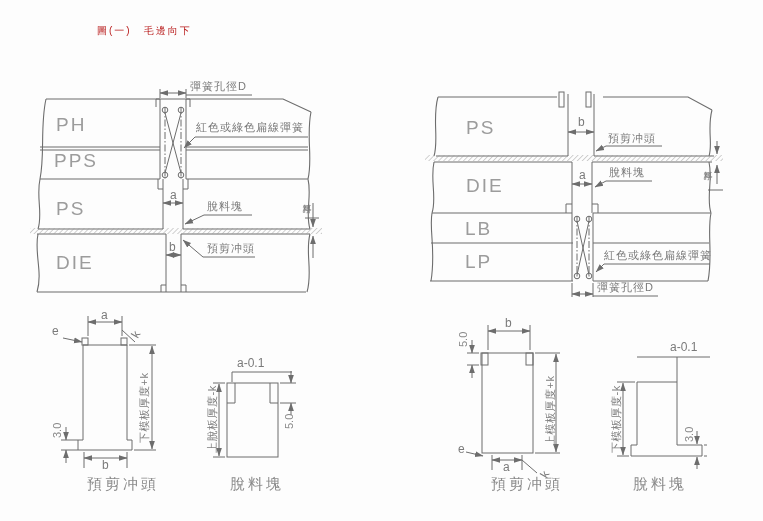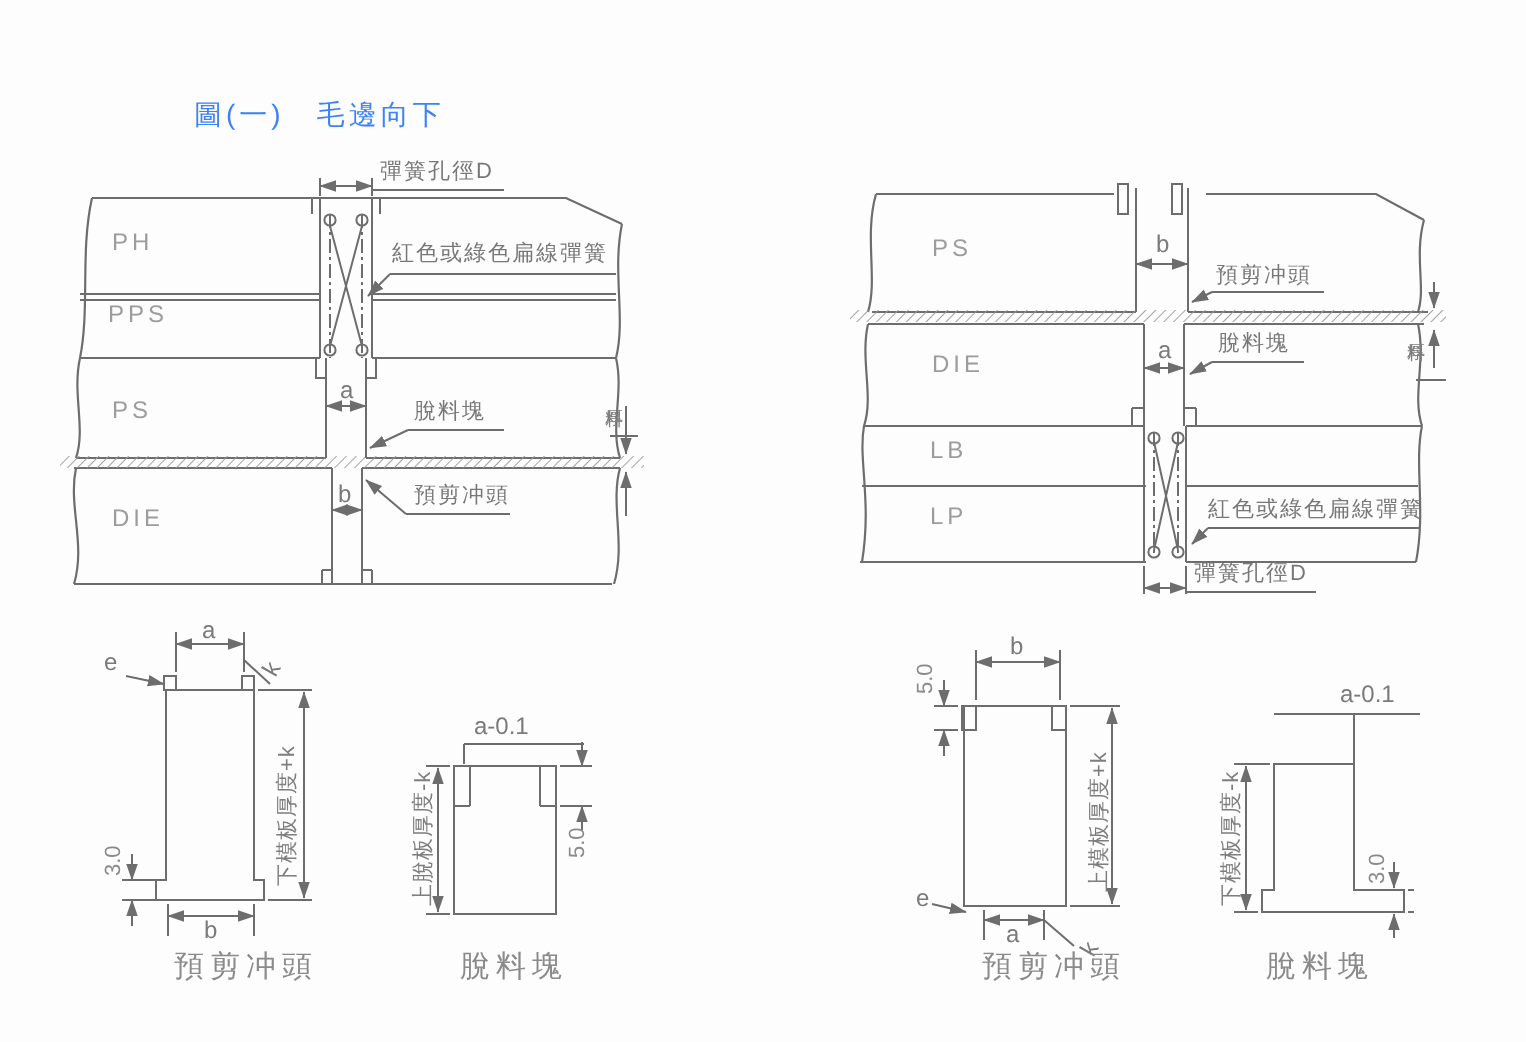--- a/index.html
+++ b/index.html
@@ -1,21 +1,21 @@
 <!DOCTYPE html>
 <html><head>
 <meta charset="utf-8">
 <style>
   html,body{margin:0;padding:0;background:#ffffff;}
   .canvas{position:relative;width:763px;height:521px;background:#fdfdfd;overflow:hidden;
           font-family:"Liberation Sans",sans-serif;}
   svg{position:absolute;left:0;top:0;}
   .lbl{position:absolute;color:#7a7a7a;white-space:nowrap;line-height:1;}
-  .title{font-size:14px;letter-spacing:2px;color:#3b82f6;margin-top:24px;}
-  .plate{font-size:12px;letter-spacing:2px;color:#9c9c9c;}
+  .title{font-size:10px;letter-spacing:2px;color:#b91c1c;}
+  .plate{font-size:19px;letter-spacing:2px;color:#9c9c9c;}
   .cjk{font-size:11px;letter-spacing:1px;color:#787878;}
   .dim{font-size:12px;color:#7a7a7a;}
   .num{font-size:11px;color:#8a8a8a;}
   .vdim{font-size:11px;color:#7e7e7e;letter-spacing:0.5px;}
   .caption{font-size:15px;letter-spacing:3px;color:#8a8a8a;}
   .rot90{transform:rotate(-90deg);transform-origin:0 0;}
   .rot60{transform:rotate(-60deg);transform-origin:0 0;}
   .vert{writing-mode:vertical-rl;text-orientation:upright;font-size:9px;color:#7e7e7e;letter-spacing:1px;}
 </style>
 </head>

